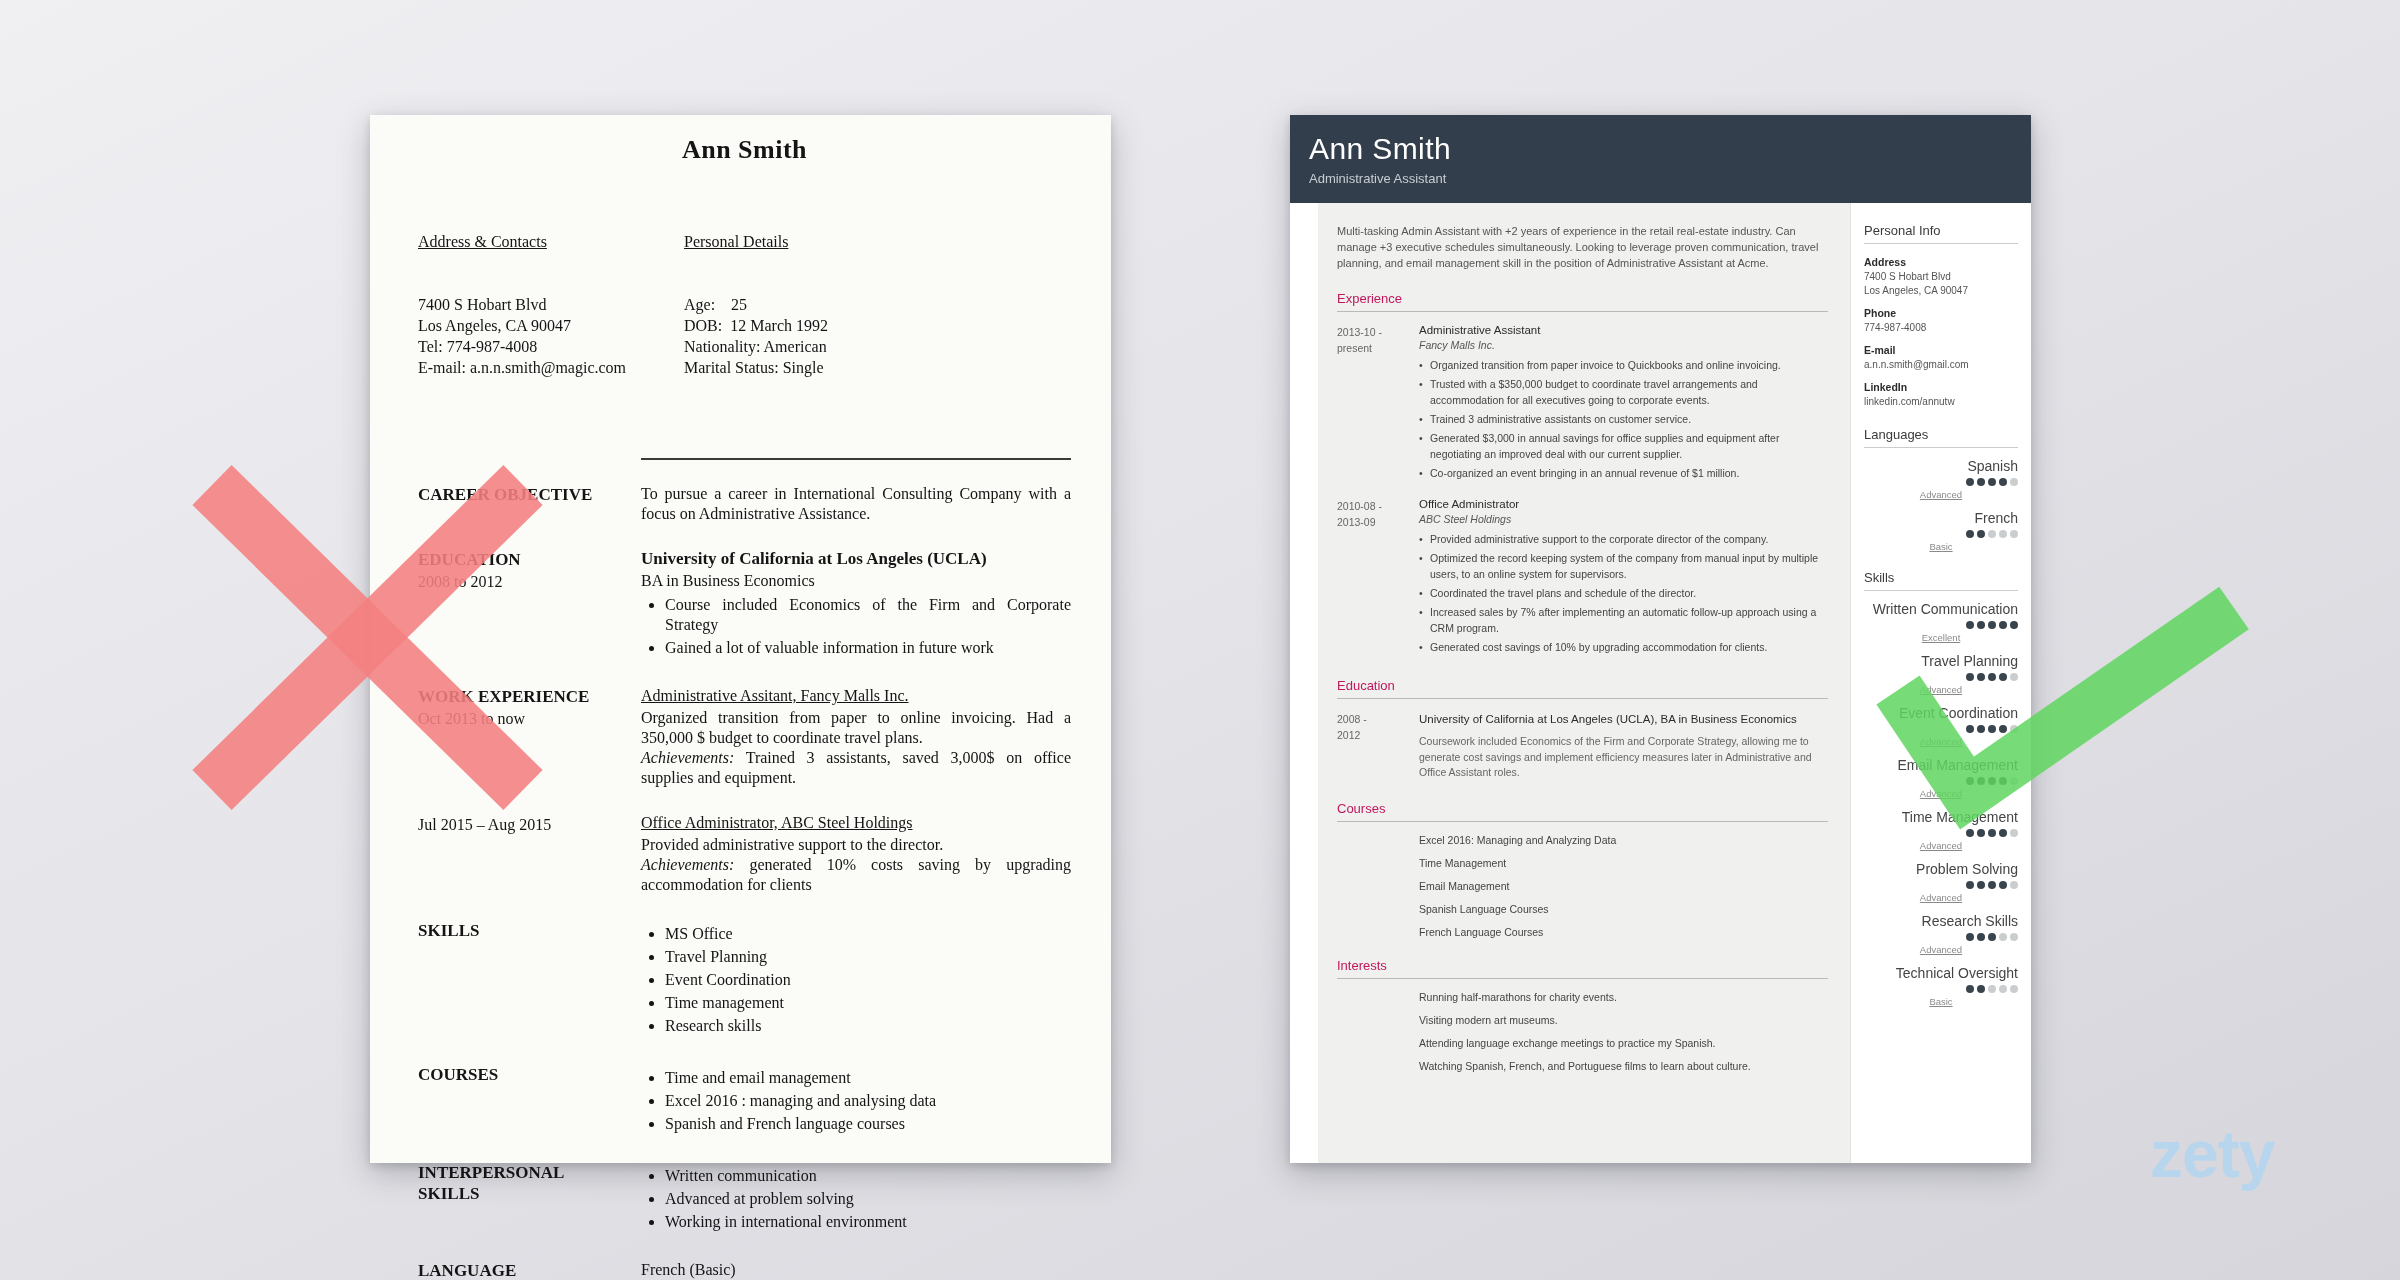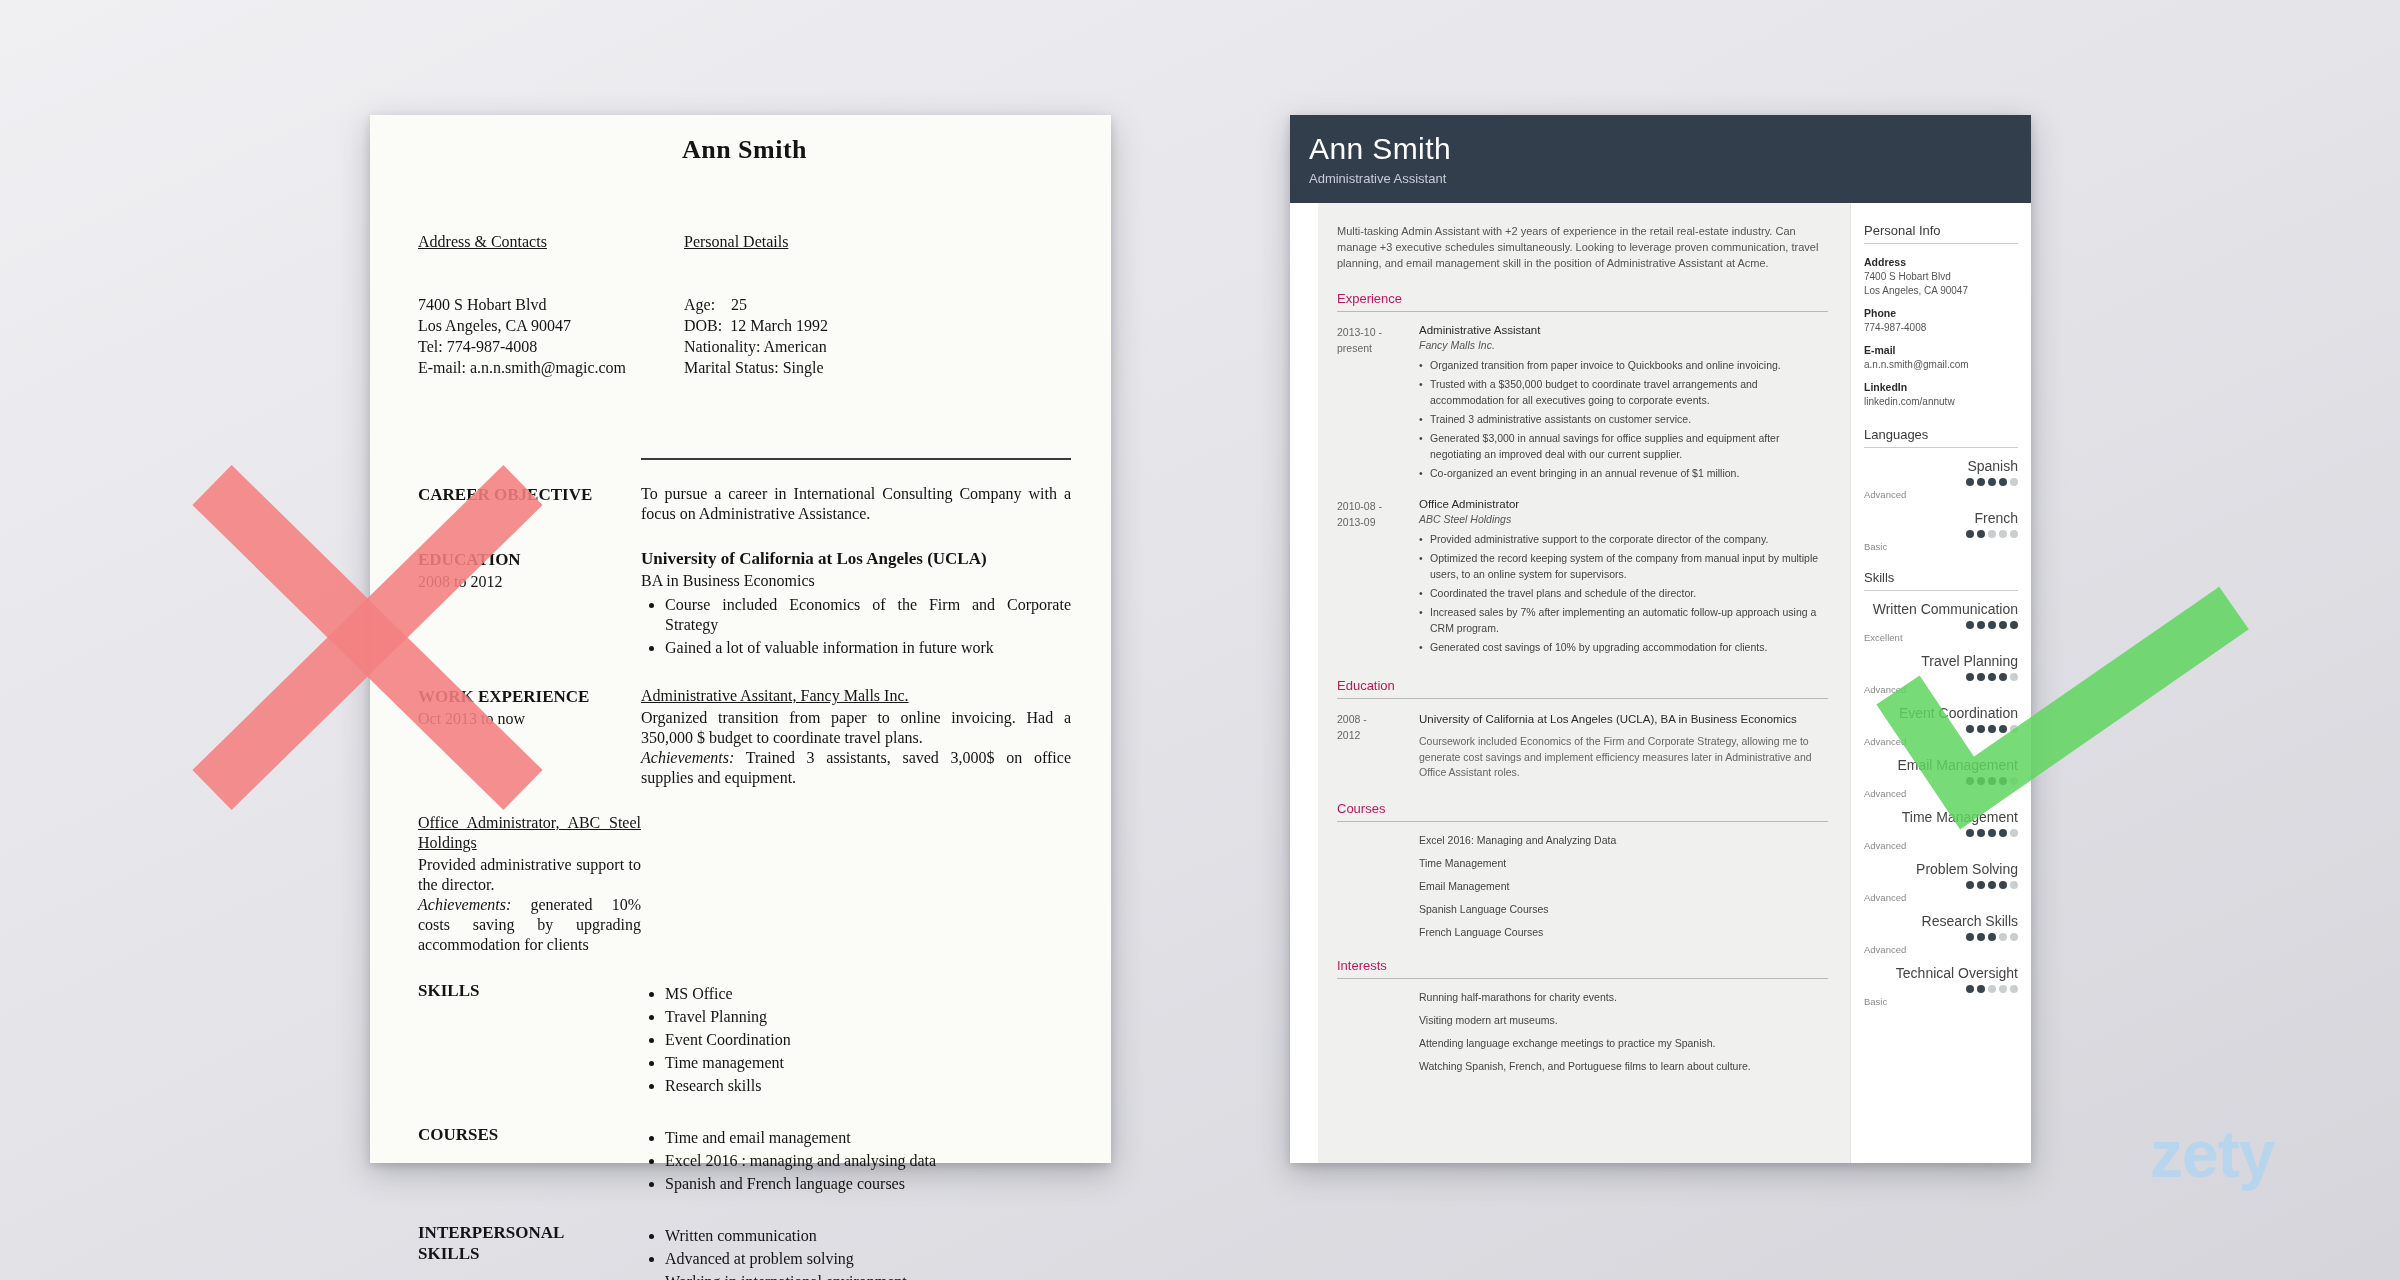--- a/index.html
+++ b/index.html
@@ -58,21 +58,21 @@
           padding-bottom:5px; margin-bottom:12px; font-weight:normal; }
   .sb-h.gap { margin-top:18px; }
   .sb-label { font-size:10.5px; font-weight:bold; color:#2b2b2b; margin-bottom:2px; }
   .sb-lines div, .sb-val { font-size:10px; color:#555; line-height:14px; }
   .sb-block { margin-bottom:9px; }
   .sb-skill { margin-bottom:12px; }
   .sb-skill-name { font-size:14px; color:#444; line-height:13px;text-align:right; }
   .sb-dots { display:flex; gap:3px; justify-content:flex-end; margin-top:5px; }
   .dot { width:8px; height:8px; border-radius:50%; background:#cbcecf; }
   .dot.on { background:#39444d; }
-  .sb-level { text-align:left; font-size:9.5px; color:#8a8a8a; margin-top:3px; }
+  .sb-level { text-align:center; font-size:9.5px; color:#8a8a8a; margin-top:3px;text-decoration:underline; }
 
   
   #cross-svg { position:absolute; left:190px; top:465px; z-index:6; }
   #check-svg { position:absolute; left:1810px; top:578px; z-index:6; }
   #zety-logo { position:absolute; left:2150px; top:1116px; z-index:4;
                font-size:66px; font-weight:bold; letter-spacing:-1px; color:#b7d6ee; }
 </style>
 </head>
 <body>
 
@@ -120,20 +120,23 @@
         <div class="ldates">Oct 2013 to now</div>
       </div>
       <div class="content">
         <div class="jobtitle">Administrative Assitant, Fancy Malls Inc.</div>
         <div>Organized transition from paper to online invoicing. Had a 350,000 $ budget to coordinate travel plans.</div>
         <div><span class="ital">Achievements:</span><span> Trained 3 assistants, saved 3,000$ on office supplies and equipment.</span></div>
       </div>
     </div>
 
     <div class="row">
+      <div>
+        <div class="ldates">Jul 2015 – Aug 2015</div>
+      </div>
       <div class="content">
         <div class="jobtitle">Office Administrator, ABC Steel Holdings</div>
         <div>Provided administrative support to the director.</div>
         <div><span class="ital">Achievements:</span><span> generated 10% costs saving by upgrading accommodation for clients</span></div>
       </div>
     </div>
 
     <div class="row">
       <div class="lbl">SKILLS</div>
       <div class="content">

